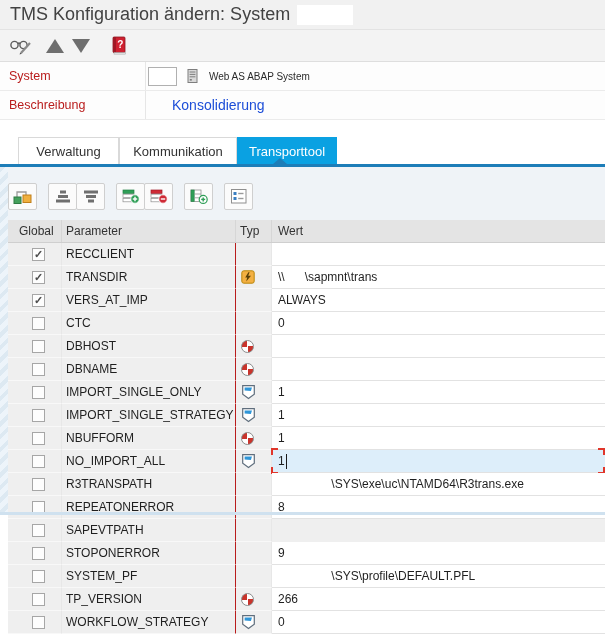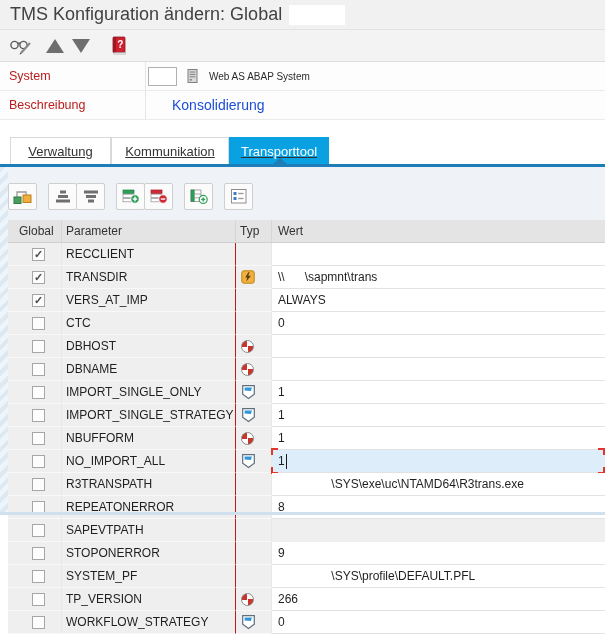--- a/index.html
+++ b/index.html
@@ -32,21 +32,21 @@
                 border-right:1px solid #e6e6e6; height:100%; display:flex; align-items:center; }
   .sys-input { width:29px; height:19px; border:1px solid #b0b0b0; background:#fff; margin-left:2px;
                font-size:12px; padding:0 2px; font-family:"Liberation Sans",sans-serif; }
   .sys-icon { margin-left:9px; display:flex; align-items:center; }
   .sys-type { margin-left:10px; font-size:10px; color:#2b2b2b; }
   .desc-value { padding-left:26px; font-size:14px; color:#1d4ed8; }
 
   
   .tab-gap { height:17px; background:#fff; }
   .tabstrip { position:relative; height:30px; background:#fff; }
-  .tabs { position:absolute; left:10px; bottom:3px; display:flex;text-decoration:underline; }
+  .tabs { position:absolute; left:18px; bottom:3px; display:flex; }
   .tab { height:27px; display:flex; align-items:center; justify-content:center;
          font-size:13px; color:#333; background:#fff; border:1px solid #d9d9d9;
          border-bottom:none; cursor:pointer; }
   .tab-1 { width:101px; } .tab-2 { width:118px; } .tab-3 { width:100px; }
   .tab.active { background:#0aa1e2; color:#fff; border-color:#0aa1e2; }
   .tab-underline { position:absolute; left:0; right:0; bottom:0; height:3px; background:#1d7db8; }
   .tab-notch { position:absolute; bottom:3px; left:273px; width:0; height:0;
                border-left:7px solid transparent; border-right:7px solid transparent;
                border-bottom:6px solid #1d7db8; }
 
@@ -99,21 +99,21 @@
       background:conic-gradient(#fff 0 90deg,#c9342c 90deg 180deg,#fff 180deg 270deg,#c9342c 270deg 360deg); }
 
   .footer-strip { position:absolute; left:0; right:0; bottom:0; height:3px; background:#cfe1ef; }
 </style>
 </head>
 <body>
 
 <div class="window">
 
   <div class="titlebar">
-    <span>TMS Konfiguration ändern: Global</span>
+    <span>TMS Konfiguration ändern: System</span>
     <span class="redact-box"></span>
   </div>
 
   <div class="app-toolbar">
     <div class="tb-btn">
       <svg width="24" height="18" viewBox="0 0 24 18">
         <circle cx="5.5" cy="8" r="3.6" fill="none" stroke="#5c5c5c" stroke-width="1.4"></circle>
         <circle cx="14.5" cy="8" r="3.6" fill="none" stroke="#5c5c5c" stroke-width="1.4"></circle>
         <path d="M9 6.8 q1 -1.6 2 0" fill="none" stroke="#5c5c5c" stroke-width="1.3"></path>
         <line x1="12" y1="16" x2="21" y2="6" stroke="#8a8a8a" stroke-width="2.2"></line>

